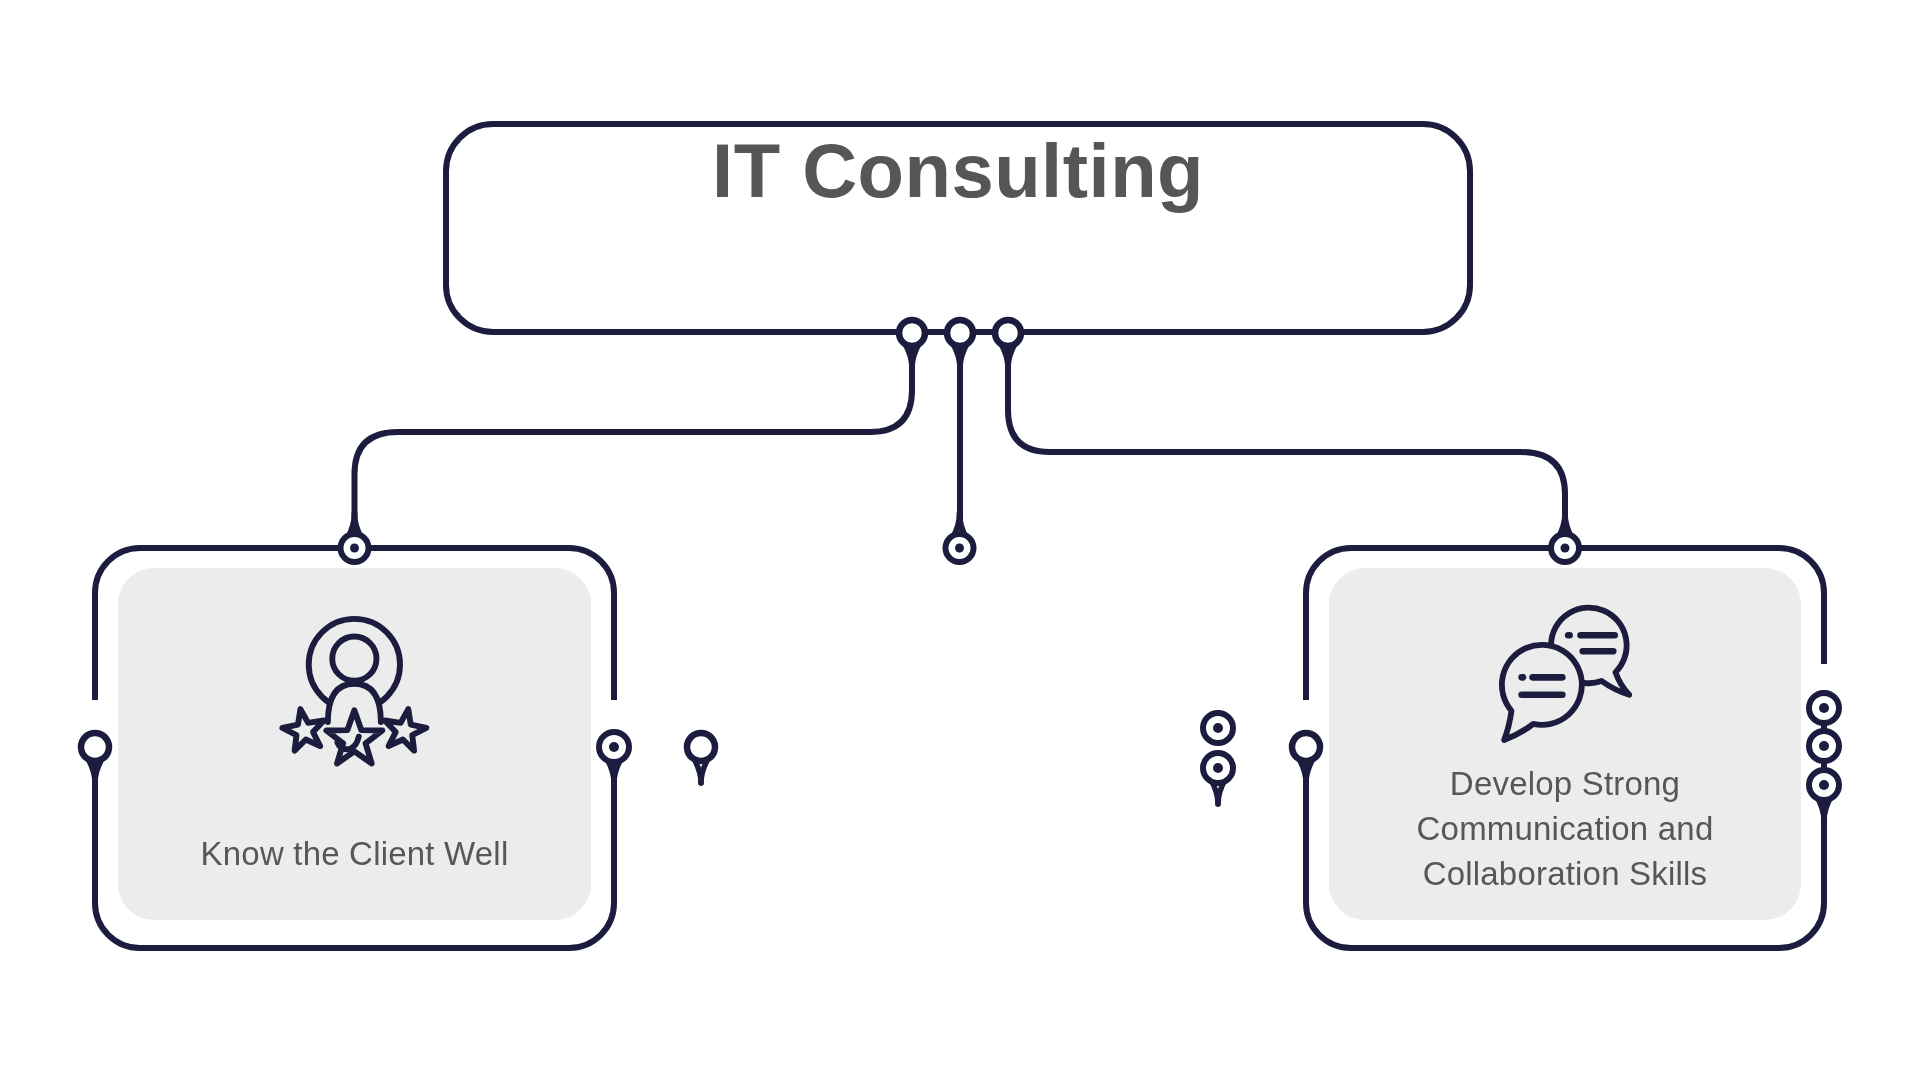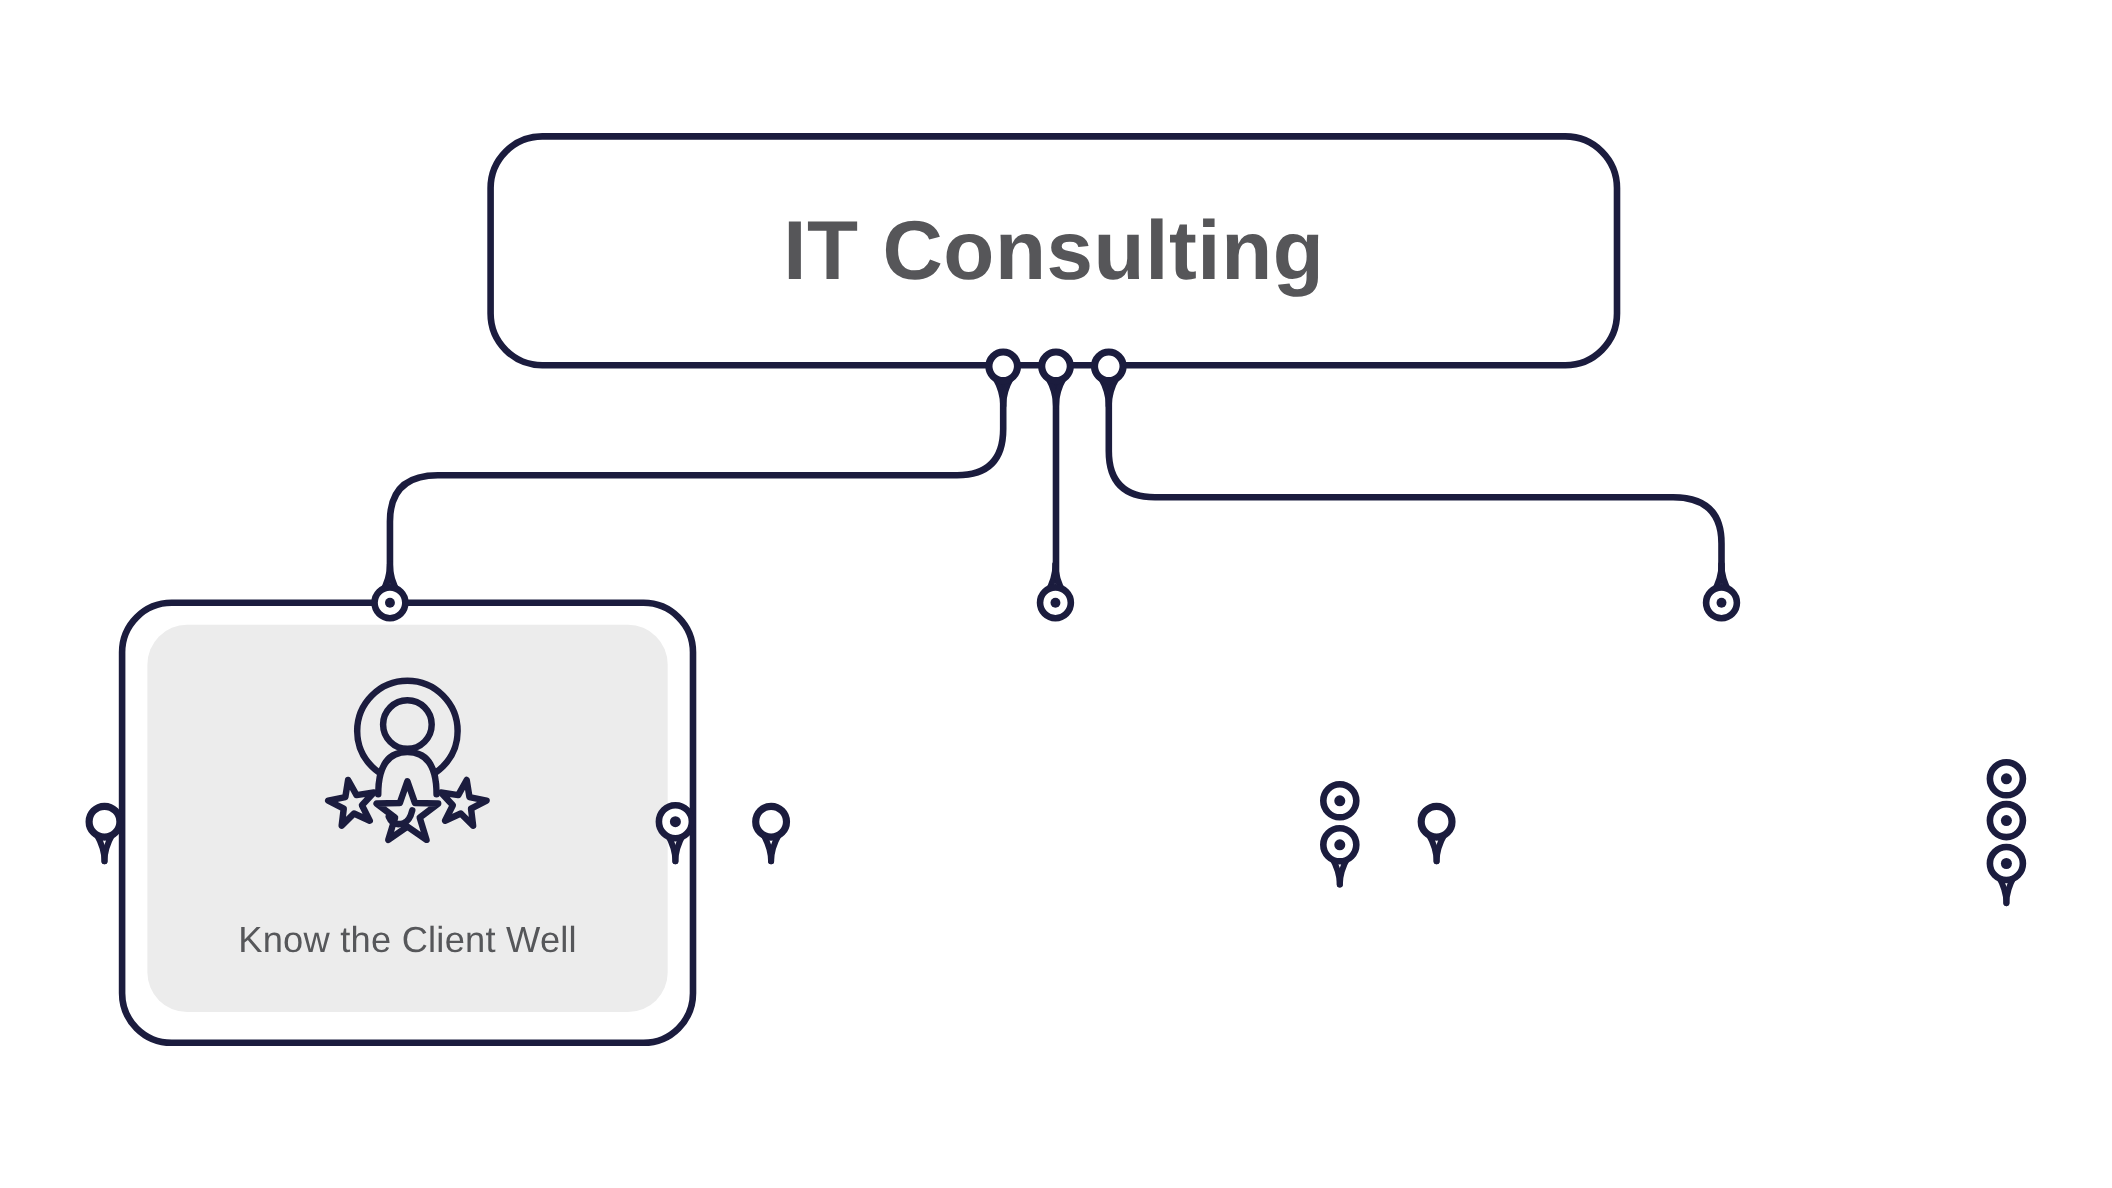--- a/index.html
+++ b/index.html
@@ -2,29 +2,29 @@
 <html><head>
 <meta charset="utf-8">
 <style>
   html,body{margin:0;padding:0;background:#ffffff;}
   body{width:1920px;height:1080px;overflow:hidden;font-family:"Liberation Sans",sans-serif;}
   .canvas{position:relative;width:1920px;height:1080px;background:#ffffff;}
 
   .title-box{
     position:absolute;left:443px;top:121px;width:1030px;height:214px;
     border:6px solid #1b1c3e;border-radius:50px;background:#ffffff;
-    box-sizing:border-box;display:flex;align-items:center;justify-content:center;
+    box-sizing:border-box;display:flex;justify-content:center;
   }
   .title-text{font-size:76px;font-weight:700;color:#565659;letter-spacing:0.5px;}
 
   .node{
     position:absolute;top:545px;height:406px;
     border:6px solid #1b1c3e;border-radius:48px;background:#ffffff;box-sizing:border-box;
   }
-  .n1{left:108px;width:525px;}
+  .n1{left:92px;width:525px;}
   .n2{left:698px;width:523px;}
   .n3{left:1303px;width:524px;}
 
   .panel{
     position:absolute;left:20px;right:20px;top:17px;bottom:25px;
     background:#ececec;border-radius:36px;
     display:flex;flex-direction:column;align-items:center;justify-content:center;
   }
   .label{
     font-size:33px;line-height:45px;color:#56575a;text-align:center;
@@ -55,20 +55,37 @@
         <path d="M 26 65 L 29.5 75.1 L 40.3 75.4 L 31.7 81.9 L 34.8 92.1 L 26 86 L 17.2 92.1 L 20.3 81.9 L 11.7 75.4 L 22.5 75.1 Z" fill="#ececec" transform="rotate(-10 26 80)"></path>
         <path d="M 94 65 L 97.5 75.1 L 108.3 75.4 L 99.7 81.9 L 102.8 92.1 L 94 86 L 85.2 92.1 L 88.3 81.9 L 79.7 75.4 L 90.5 75.1 Z" fill="#ececec" transform="rotate(10 94 80)"></path>
         <path d="M 60 66 L 64.7 79.5 L 79 79.8 L 67.6 88.5 L 71.8 102.2 L 60 94 L 48.2 102.2 L 52.4 88.5 L 41 79.8 L 55.3 79.5 Z" fill="#ececec"></path>
         <path d="M 48.5 88 Q 51 94 57.5 92 Q 61.5 90.5 63 84"></path>
       </svg>
       <div class="label">Know the Client Well</div>
     </div>
   </div>
 
 
+  <div class="node n3">
+    <div class="panel">
+      <svg class="icon" viewBox="0 0 120 110" fill="none" stroke="#1b1c3e" stroke-width="4" stroke-linecap="round" stroke-linejoin="round">
+        <path d="M 104 70 Q 98 64 94.5 54.5 A 26 26 0 1 0 85 60.5 Q 94 67 104 70 Z" fill="#ececec"></path>
+        <path d="M 62 29 L 63 29" stroke-width="4.5"></path>
+        <path d="M 70.5 29 L 94 29" stroke-width="4.5"></path>
+        <path d="M 72 40 L 93 40" stroke-width="4.5"></path>
+        <path d="M 18 101 Q 21.5 92 23 81 A 27.5 27.5 0 1 1 38 90 Q 29 97 18 101 Z" fill="#ececec"></path>
+        <path d="M 30 58 L 31 58" stroke-width="4.5"></path>
+        <path d="M 37.5 58 L 58 58" stroke-width="4.5"></path>
+        <path d="M 30 70 L 58 70" stroke-width="4.5"></path>
+      </svg>
+      <div class="label">Develop Strong
+Communication and
+Collaboration Skills</div>
+    </div>
+  </div>
 
   <svg class="overlay" viewBox="0 0 1920 1080">
     <g fill="#ffffff" stroke="none">
       <rect x="90" y="700" width="10" height="30"></rect>
       <rect x="609" y="700" width="10" height="30"></rect>
       <rect x="696" y="700" width="10" height="30"></rect>
       <rect x="1213" y="684" width="10" height="26"></rect>
       <rect x="1301" y="700" width="10" height="30"></rect>
       <rect x="1819" y="664" width="10" height="26"></rect>
     </g>

